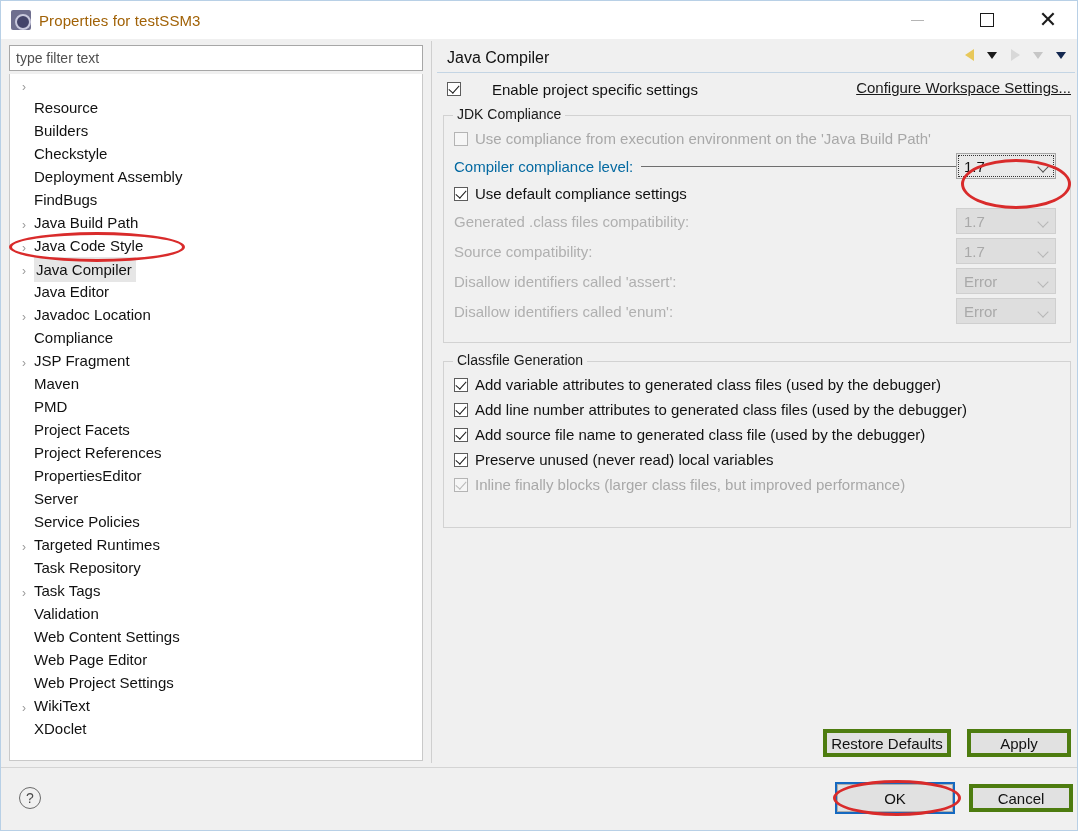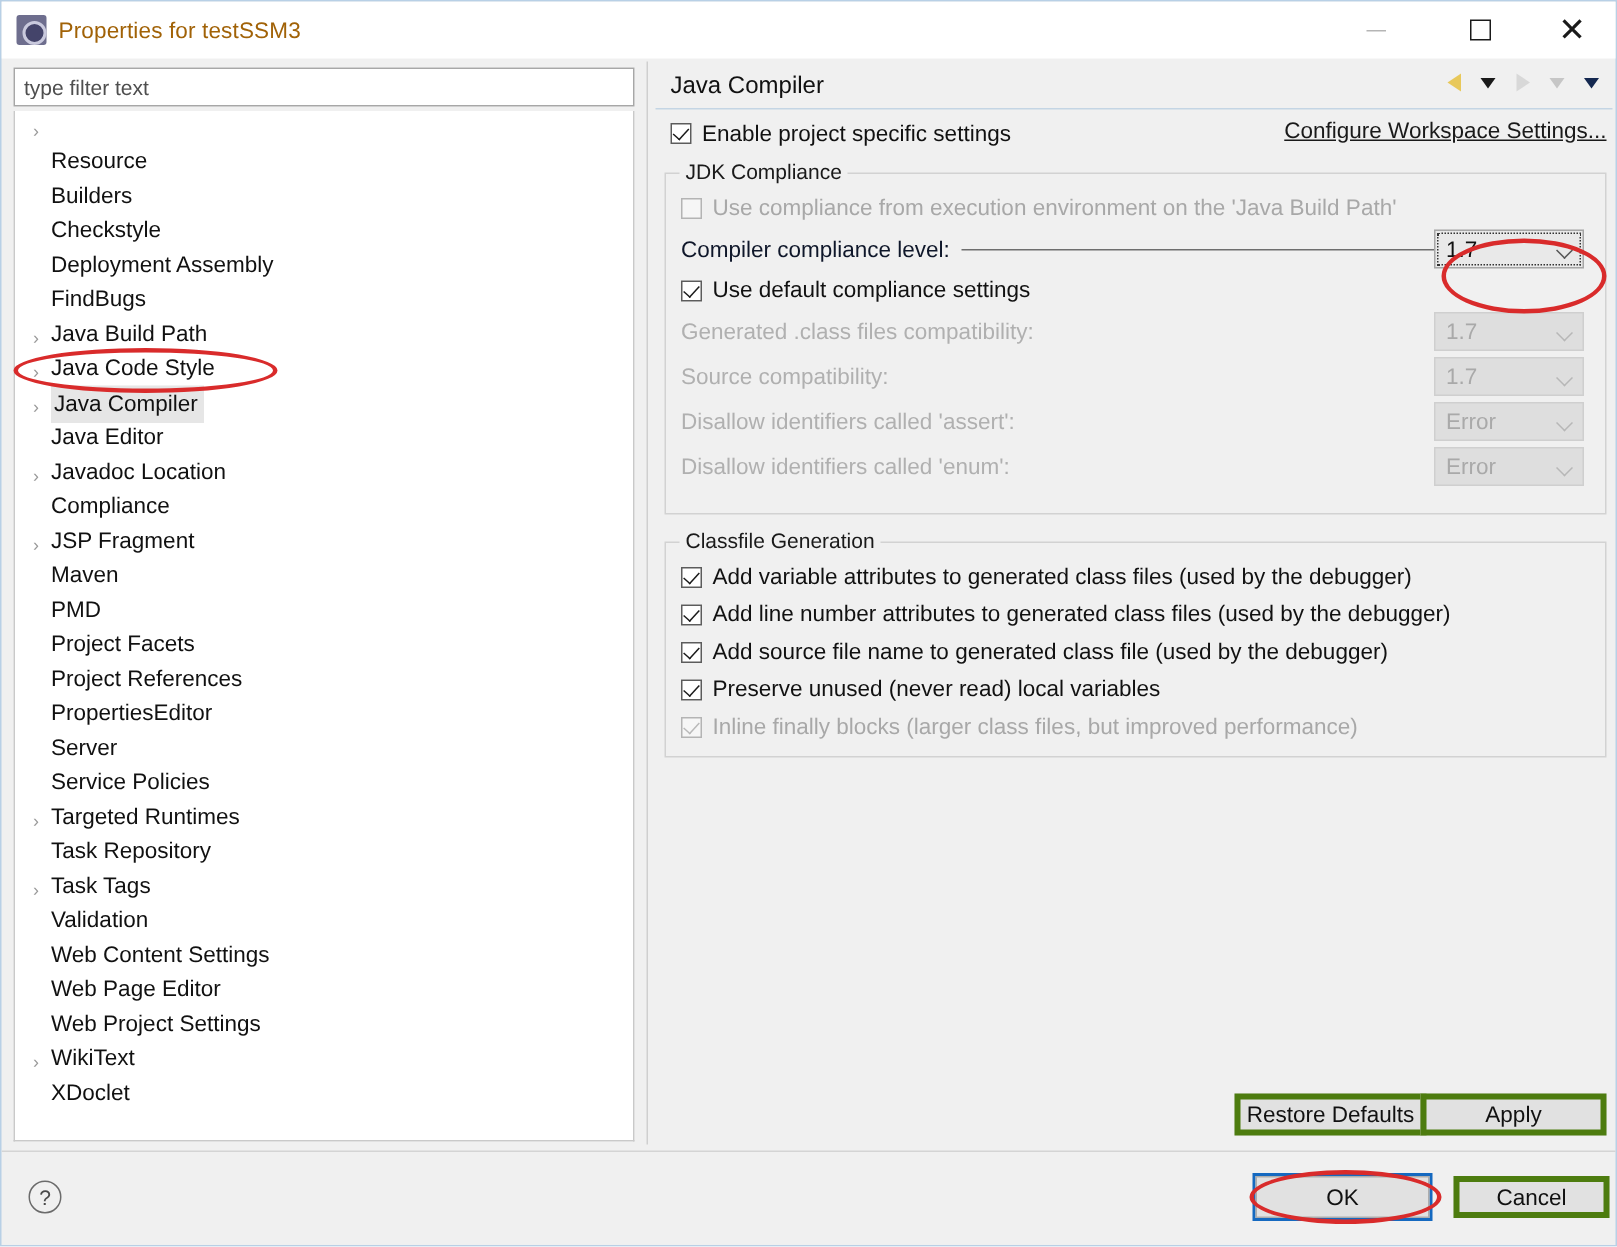--- a/index.html
+++ b/index.html
@@ -146,20 +146,21 @@
     border-left: 5px solid transparent;
     border-right: 5px solid transparent;
     border-top: 7px solid #c6c6c6;
   }
 
   
   #enable-row {
     position: relative; height: 32px;
     display: flex; align-items: center;
     padding-left: 10px;
+    gap: 24px;
   }
   #workspace-link {
     position: absolute; right: 4px; top: 6px;
     font-size: 15px; color: #1a1a1a;
     text-decoration: underline;
     white-space: nowrap;
   }
 
   
   .cb {
@@ -185,29 +186,29 @@
     width: 628px;
     border: 1px solid #d2d2d2;
     background: transparent;
   }
   .group-title {
     position: absolute; left: 9px; top: -10px;
     background: #f0f0f0; padding: 0 4px;
     font-size: 14px; color: #1a1a1a; white-space: nowrap;
   }
   #grp-jdk { top: 72px; height: 228px; }
-  #grp-classfile { top: 318px; height: 144px; }
+  #grp-classfile { top: 318px; height: 167px; }
   .group-body { padding: 10px 10px 0 10px; }
 
   
   .lvl-row {
     position: relative; height: 30px;
     display: flex; align-items: center;
   }
-  .lvl-label { font-size: 15px; color: #0f172a; white-space: nowrap; }
+  .lvl-label { font-size: 15px; color: #0369a1; white-space: nowrap; }
   .lvl-label.dim { color: #b0b0b0; }
   .lvl-rule {
     flex: 1 1 auto; height: 1px; background: #6e6e6e;
     margin: 0 8px 0 8px;
   }
   .combo {
     position: absolute; right: 4px; top: 2px;
     width: 100px; height: 26px;
     border: 1px solid #a6a6a6; background: #e9e9e9;
     display: flex; align-items: center;
@@ -225,21 +226,21 @@
   .combo.dim .chev { border-color: #b7b7b7; }
 
   
   .pbtn {
     border: 4px solid #4d7c0f; background: #e1e1e1;
     font-family: "Liberation Sans", sans-serif;
     font-size: 15px; color: #111;
     display: flex; align-items: center; justify-content: center;
   }
   #btn-restore { position: absolute; right: 124px; bottom: 6px; width: 128px; height: 28px; }
-  #btn-apply   { position: absolute; right: 4px;   bottom: 6px; width: 124px; height: 28px; }
+  #btn-apply   { position: absolute; right: 4px;   bottom: 6px; width: 104px; height: 28px; }
 
   
   #bottom-sep {
     position: absolute; left: 0; top: 766px; width: 1078px; height: 1px; background: #d4d4d4;
   }
   #help-icon {
     position: absolute; left: 18px; top: 786px;
     width: 22px; height: 22px; border-radius: 50%;
     border: 1.4px solid #6b6b6b; color: #4a4a4a;
     font-size: 14px; display:flex; align-items:center; justify-content:center;

